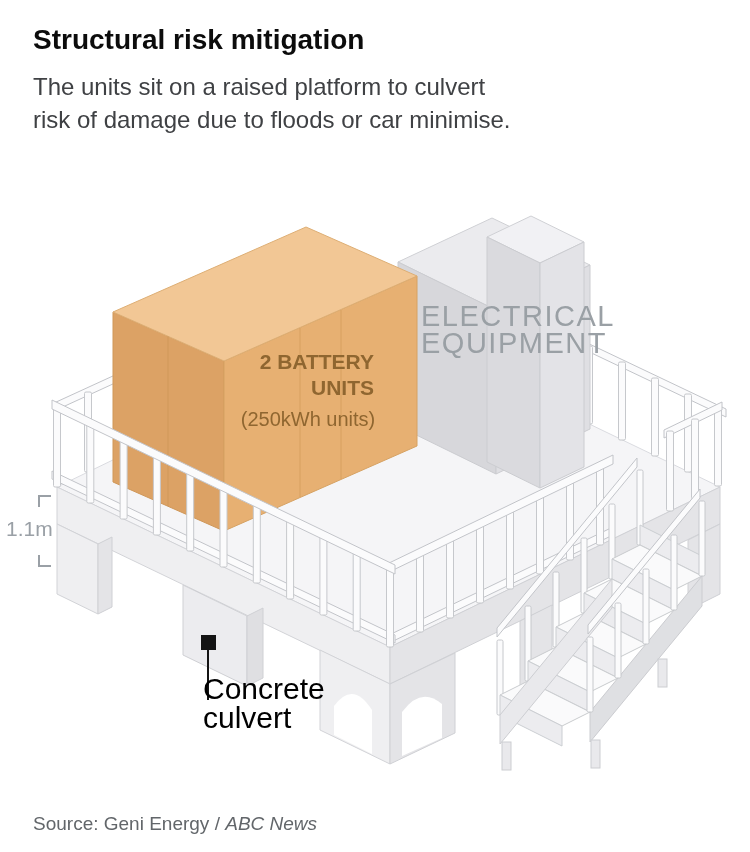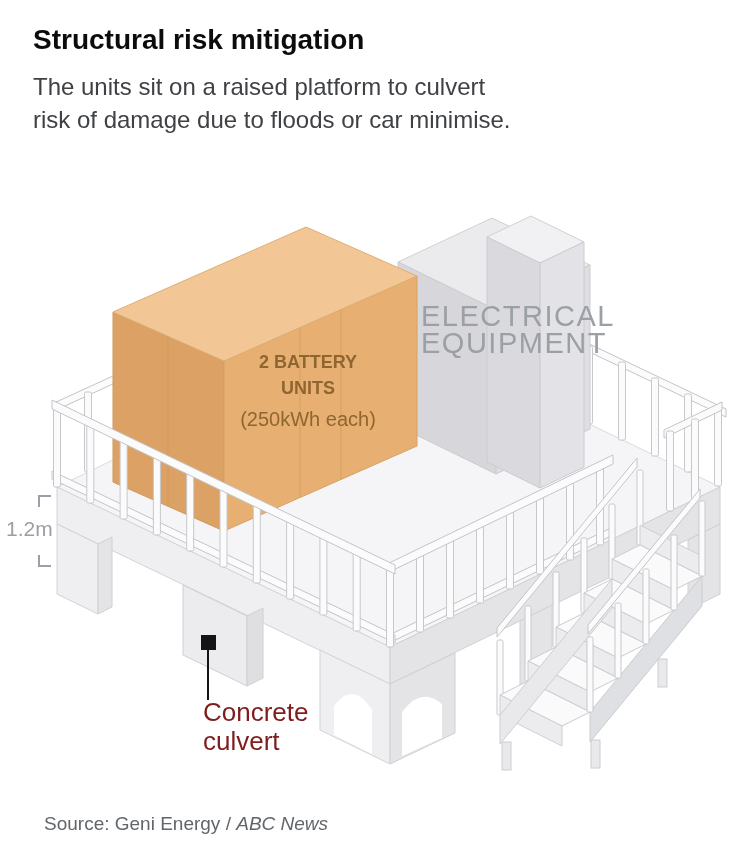--- a/index.html
+++ b/index.html
@@ -5,25 +5,25 @@
   * { margin:0; padding:0; box-sizing:border-box; }
   html,body { background:#ffffff; }
   body { font-family:"Liberation Sans", sans-serif; }
   .canvas { position:relative; width:750px; height:852px; background:#ffffff; overflow:hidden;border-radius:10px; }
   .title { position:absolute; left:33px; top:24px; font-size:28px; font-weight:700; color:#0c0c0c; }
   .subtitle { position:absolute; left:33px; top:70px; font-size:24px; line-height:33px; color:#3f4144; }
   .scene { position:absolute; left:0; top:0; }
   .label-equipment { position:absolute; left:421px; top:303px; width:205px; font-size:29px; line-height:27px;
                      letter-spacing:1.5px; color:#9aa0a5; }
   .label-battery { position:absolute; left:208px; top:349px; width:200px; text-align:center; color:#8f6630; }
-  .battery-name { font-size:18px; font-weight:700; line-height:26px; margin:0 auto; width:132px; }
+  .battery-name { font-size:21px; font-weight:700; line-height:26px; margin:0 auto; width:132px;text-align:right; }
   .battery-capacity { font-size:20px; margin-top:7px; }
   .label-height { position:absolute; left:6px; top:517px; font-size:21px; color:#9aa0a6; }
-  .label-culvert { position:absolute; left:203px; top:698px; width:122px; font-size:26px; line-height:29px; color:#7f1d1d; }
-  .source { position:absolute; left:33px; top:813px; font-size:19px; color:#62666a;margin-left:11px; }
+  .label-culvert { position:absolute; left:203px; top:674px; width:122px; font-size:30px; line-height:29px; color:#000000; }
+  .source { position:absolute; left:33px; top:813px; font-size:19px; color:#62666a; }
   .source i { font-style:italic; }
   .post { fill:#fbfbfc; stroke:#c6c8cc; stroke-width:1; }
   .rail { fill:#fbfbfc; stroke:#c2c4c9; stroke-width:1; }
   .tread { fill:#fafafb; stroke:#c9cbce; stroke-width:1; }
   .riser { fill:#ececef; stroke:#cbced2; stroke-width:1; }
   .struct-l { fill:#efeff1; stroke:#d2d3d7; stroke-width:1; }
   .struct-d { fill:#e4e4e7; stroke:#cfd0d4; stroke-width:1; }
 </style>
 </head>
 <body>
@@ -173,24 +173,24 @@
     <g>
       <rect x="201" y="635" width="15" height="15" fill="#141414"></rect>
       <line x1="208" y1="650" x2="208" y2="700" stroke="#141414" stroke-width="2"></line>
     </g>
   </svg>
 
   <div class="label-equipment">ELECTRICAL EQUIPMENT</div>
 
   <div class="label-battery">
     <div class="battery-name">2 BATTERY UNITS</div>
-    <div class="battery-capacity">(250kWh each)</div>
+    <div class="battery-capacity">(250kWh units)</div>
   </div>
 
-  <div class="label-height">1.2m</div>
+  <div class="label-height">1.1m</div>
 
   <div class="label-culvert">Concrete culvert</div>
 
   <div class="source">
     <span>Source: Geni Energy / </span><i>ABC News</i>
   </div>
 
 </div>
 
 </body></html>

